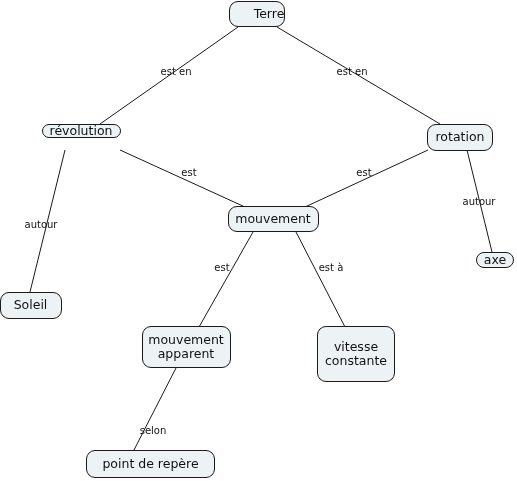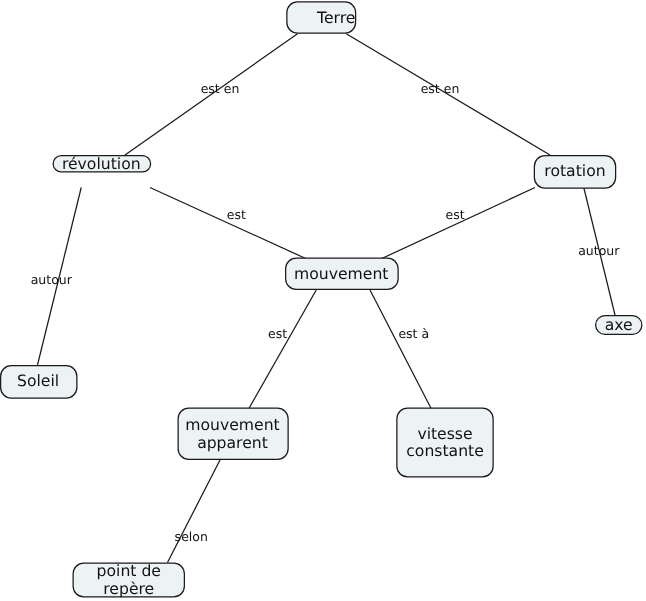--- a/index.html
+++ b/index.html
@@ -73,21 +73,21 @@
       <div class="node" style="left: 229px; top: 1px; width: 56px; height: 26px; padding-left: 33px;">Terre</div>
       <div class="node" style="left: 41.5px; top: 123.5px; width: 79px; height: 14px;">révolution</div>
       <div class="node" style="left: 427px; top: 123.5px; width: 66px; height: 27px;">rotation</div>
       <div class="node" style="left: 227.5px; top: 206px; width: 91px; height: 26px;">mouvement</div>
       <div class="node" style="left: -0.5px; top: 291.5px; width: 62px; height: 27px;">Soleil</div>
       <div class="node" style="left: 476px; top: 252px; width: 38px; height: 16px;">axe</div>
       <div class="node" style="left: 141.5px; top: 326px; width: 89px; height: 42px;">mouvement
 apparent</div>
       <div class="node" style="left: 317px; top: 326px; width: 78px; height: 56px;">vitesse
 constante</div>
-      <div class="node" style="left: 58px; top: 450px; width: 90px; height: 28px;">point de repère</div>
+      <div class="node" style="left: 86px; top: 450px; width: 129px; height: 28px;">point de repère</div>
     </div>
   <div id="label-layer">
       <div class="edge-label" style="left: 176px; top: 72px;">est en</div>
       <div class="edge-label" style="left: 352px; top: 72px;">est en</div>
       <div class="edge-label" style="left: 189px; top: 173px;">est</div>
       <div class="edge-label" style="left: 364px; top: 173px;">est</div>
       <div class="edge-label" style="left: 41px; top: 225px;">autour</div>
       <div class="edge-label" style="left: 479px; top: 202px;">autour</div>
       <div class="edge-label" style="left: 222px; top: 268px;">est</div>
       <div class="edge-label" style="left: 331px; top: 268px;">est à</div>

